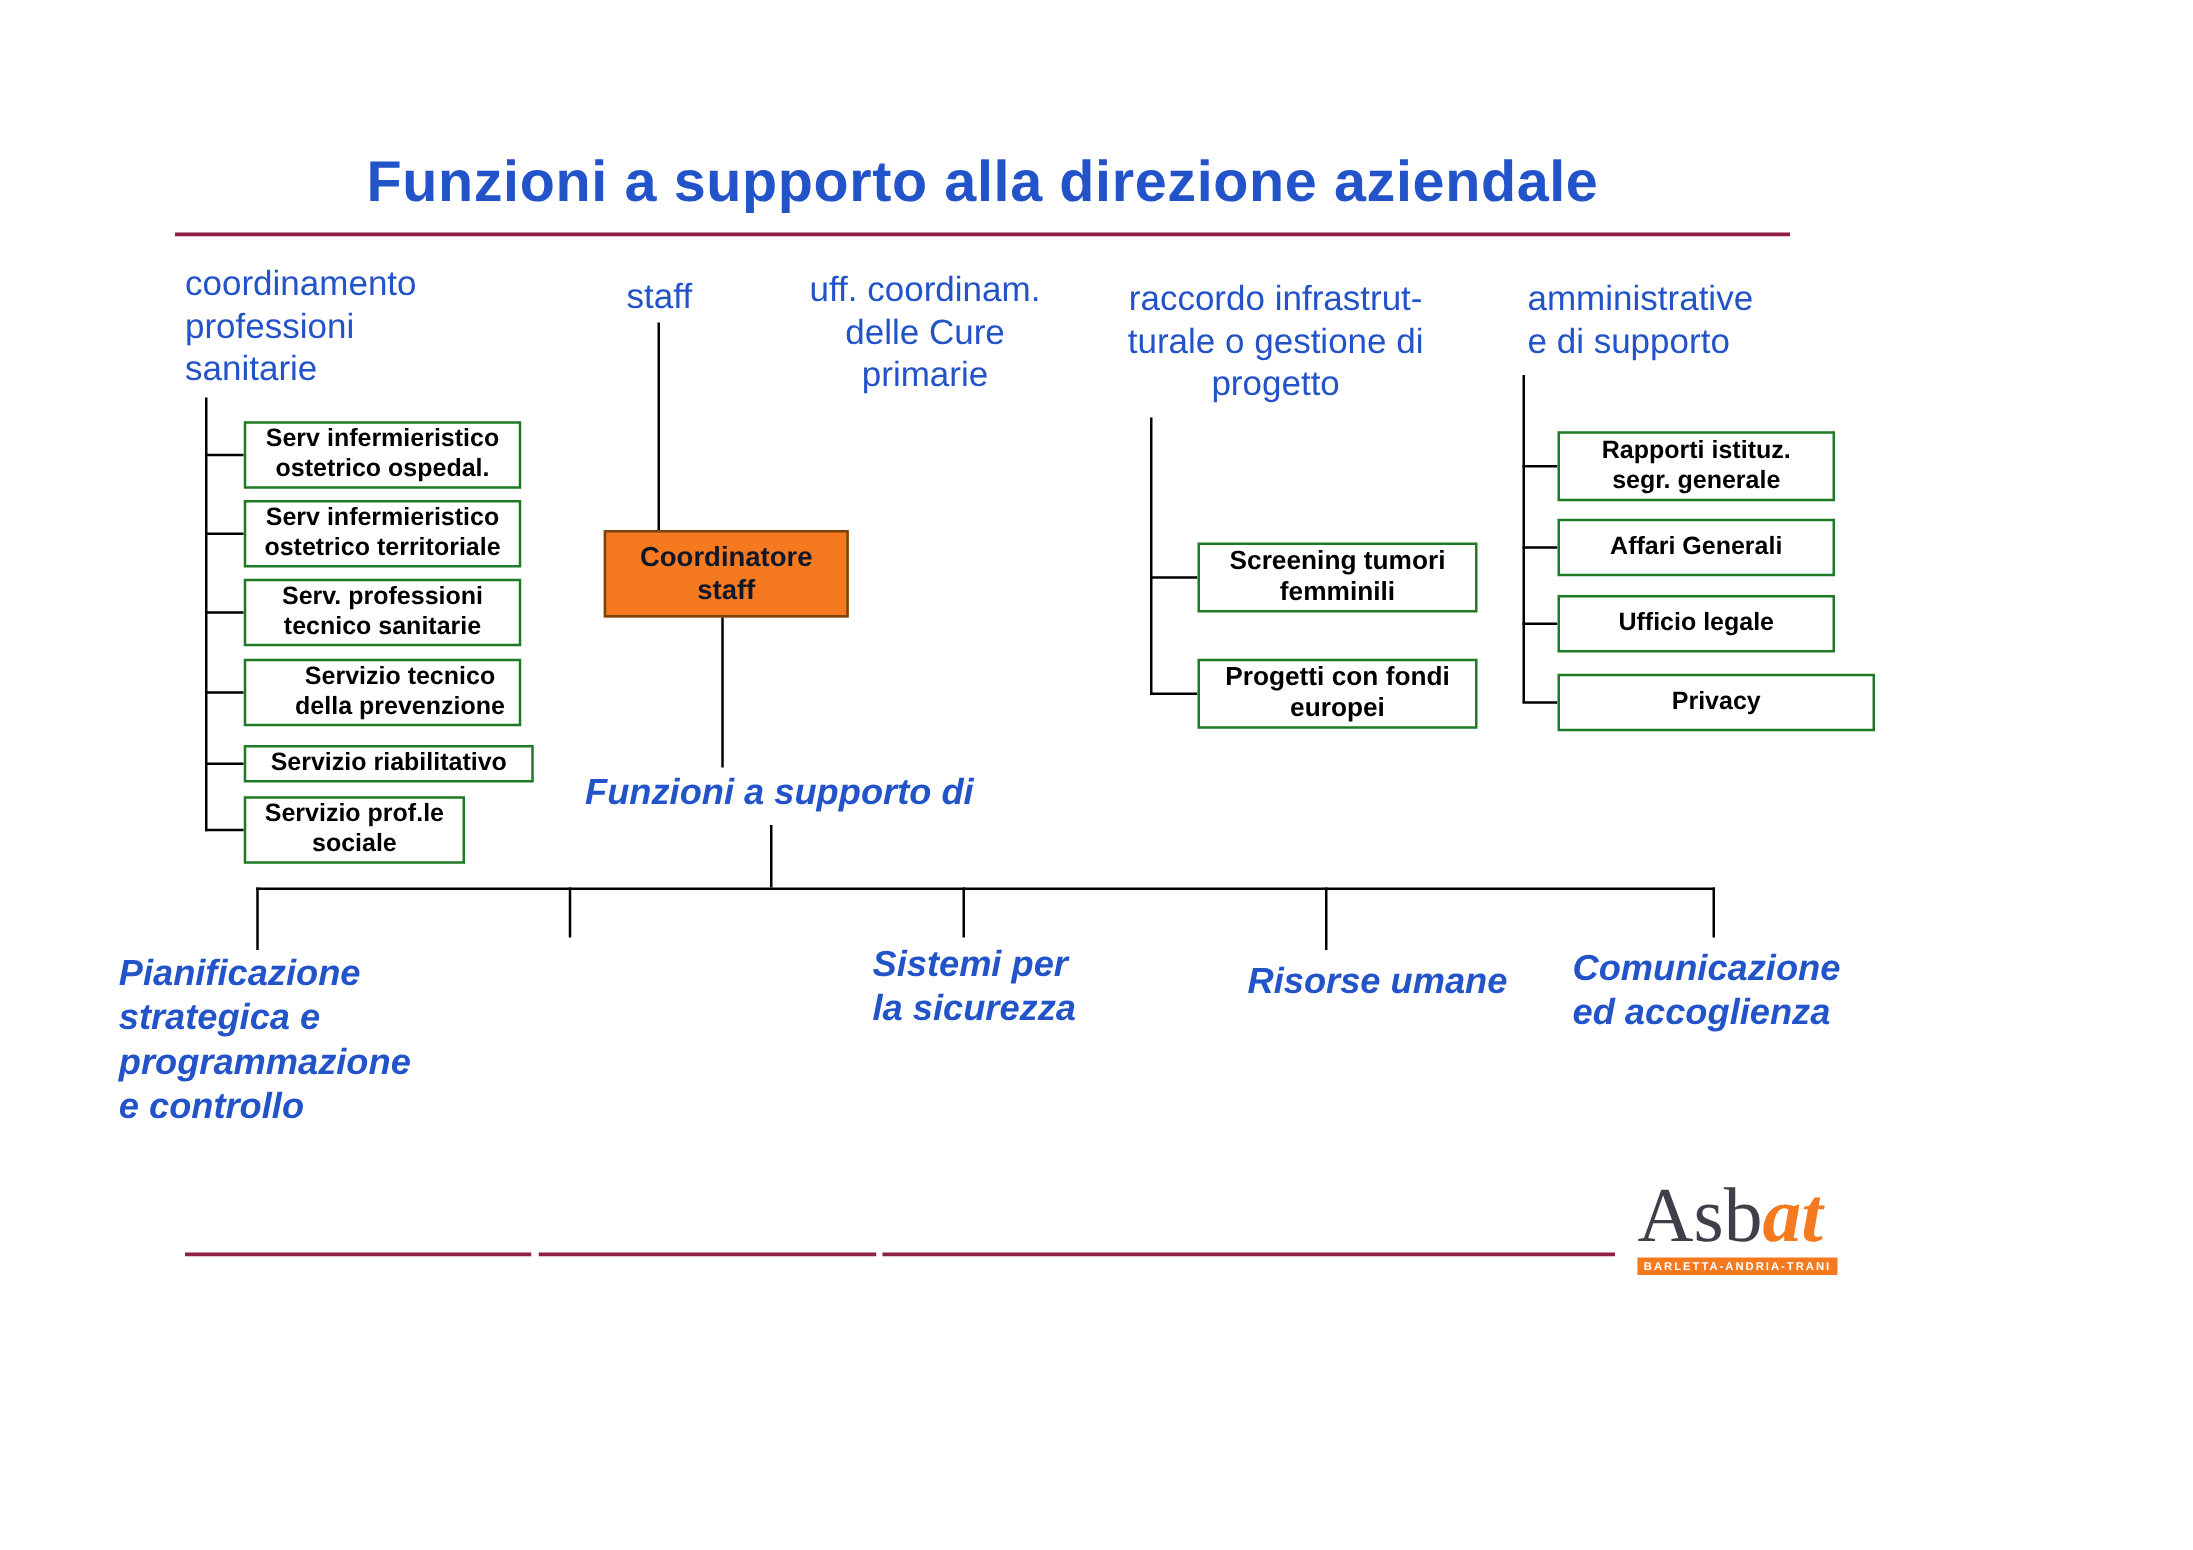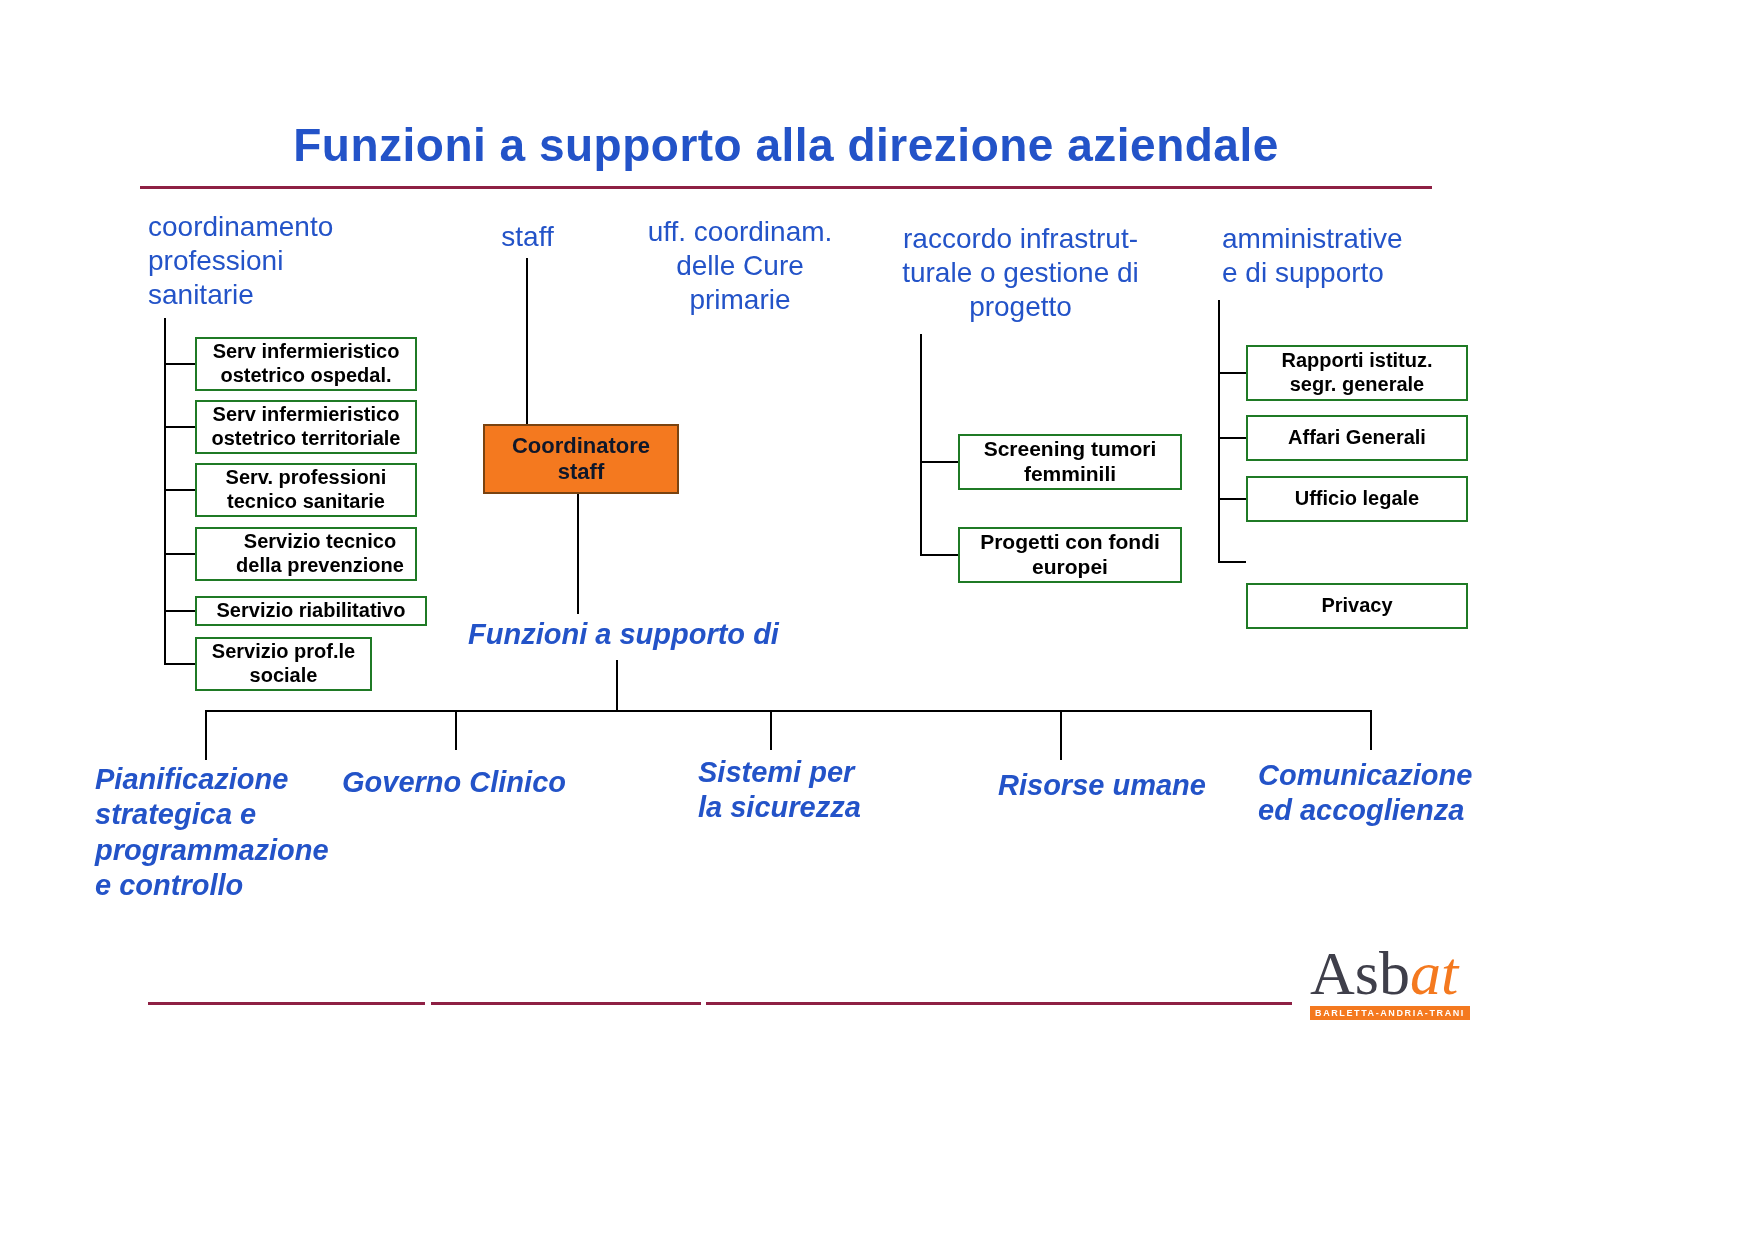--- a/index.html
+++ b/index.html
@@ -73,21 +73,21 @@
   }
   .logo-main{
     font-family:"Liberation Serif",serif;
     font-size:62px;
     color:#3f3f4a;
     line-height:1;
   }
   .logo-accent{
     color:var(--orange);
     font-style:italic;
-    font-weight:normal;
+    font-weight:bold;
   }
   .logo-bar{
     background:var(--orange);
     color:#ffffff;
     font-size:9px;
     font-weight:bold;
     letter-spacing:1.6px;
     display:flex;
     align-items:center;
     justify-content:center;
@@ -154,38 +154,37 @@
   <div class="abs line" style="left:1218px;top:300px;width:2px;height:262px;"></div>
   <div class="abs line" style="left:1218px;top:372px;width:28px;height:2px;"></div>
   <div class="abs line" style="left:1218px;top:437px;width:28px;height:2px;"></div>
   <div class="abs line" style="left:1218px;top:498px;width:28px;height:2px;"></div>
   <div class="abs line" style="left:1218px;top:561px;width:28px;height:2px;"></div>
 
   <div class="abs gbox preline" style="left:1246px;top:345px;width:222px;height:56px;">Rapporti istituz.
 segr. generale</div>
   <div class="abs gbox preline" style="left:1246px;top:415px;width:222px;height:46px;">Affari Generali</div>
   <div class="abs gbox preline" style="left:1246px;top:476px;width:222px;height:46px;">Ufficio legale</div>
-  <div class="abs gbox preline" style="left:1246px;top:539px;width:222px;height:46px;margin-top:44px;">Privacy</div>
+  <div class="abs gbox preline" style="left:1246px;top:539px;width:254px;height:46px;">Privacy</div>
 
   <div class="abs line" style="left:577px;top:494px;width:2px;height:120px;"></div>
   <div class="abs support-label" style="left:468px;top:618px;width:320px;">Funzioni a supporto di</div>
   <div class="abs line" style="left:616px;top:660px;width:2px;height:50px;"></div>
 
   <div class="abs line" style="left:205px;top:710px;width:1167px;height:2px;"></div>
   <div class="abs line" style="left:205px;top:710px;width:2px;height:50px;"></div>
   <div class="abs line" style="left:455px;top:710px;width:2px;height:40px;"></div>
   <div class="abs line" style="left:770px;top:710px;width:2px;height:40px;"></div>
   <div class="abs line" style="left:1060px;top:710px;width:2px;height:50px;"></div>
   <div class="abs line" style="left:1370px;top:710px;width:2px;height:40px;"></div>
 
   <div class="abs bottom-item preline" style="left:95px;top:762px;width:260px;">Pianificazione
 strategica e
 programmazione
 e controllo</div>
-  <div class="abs bottom-item preline" style="left:342px;top:765px;width:250px;">Governo Clinico</div>
   <div class="abs bottom-item preline" style="left:698px;top:755px;width:200px;">Sistemi per
 la sicurezza</div>
   <div class="abs bottom-item preline" style="left:950px;top:768px;width:230px;margin-left:48px;">Risorse umane</div>
   <div class="abs bottom-item preline" style="left:1258px;top:758px;width:230px;">Comunicazione
 ed accoglienza</div>
 
   <div class="abs rule" style="left:148px;top:1002px;width:277px;height:3px;"></div>
   <div class="abs rule" style="left:431px;top:1002px;width:270px;height:3px;"></div>
   <div class="abs rule" style="left:706px;top:1002px;width:586px;height:3px;"></div>
 

